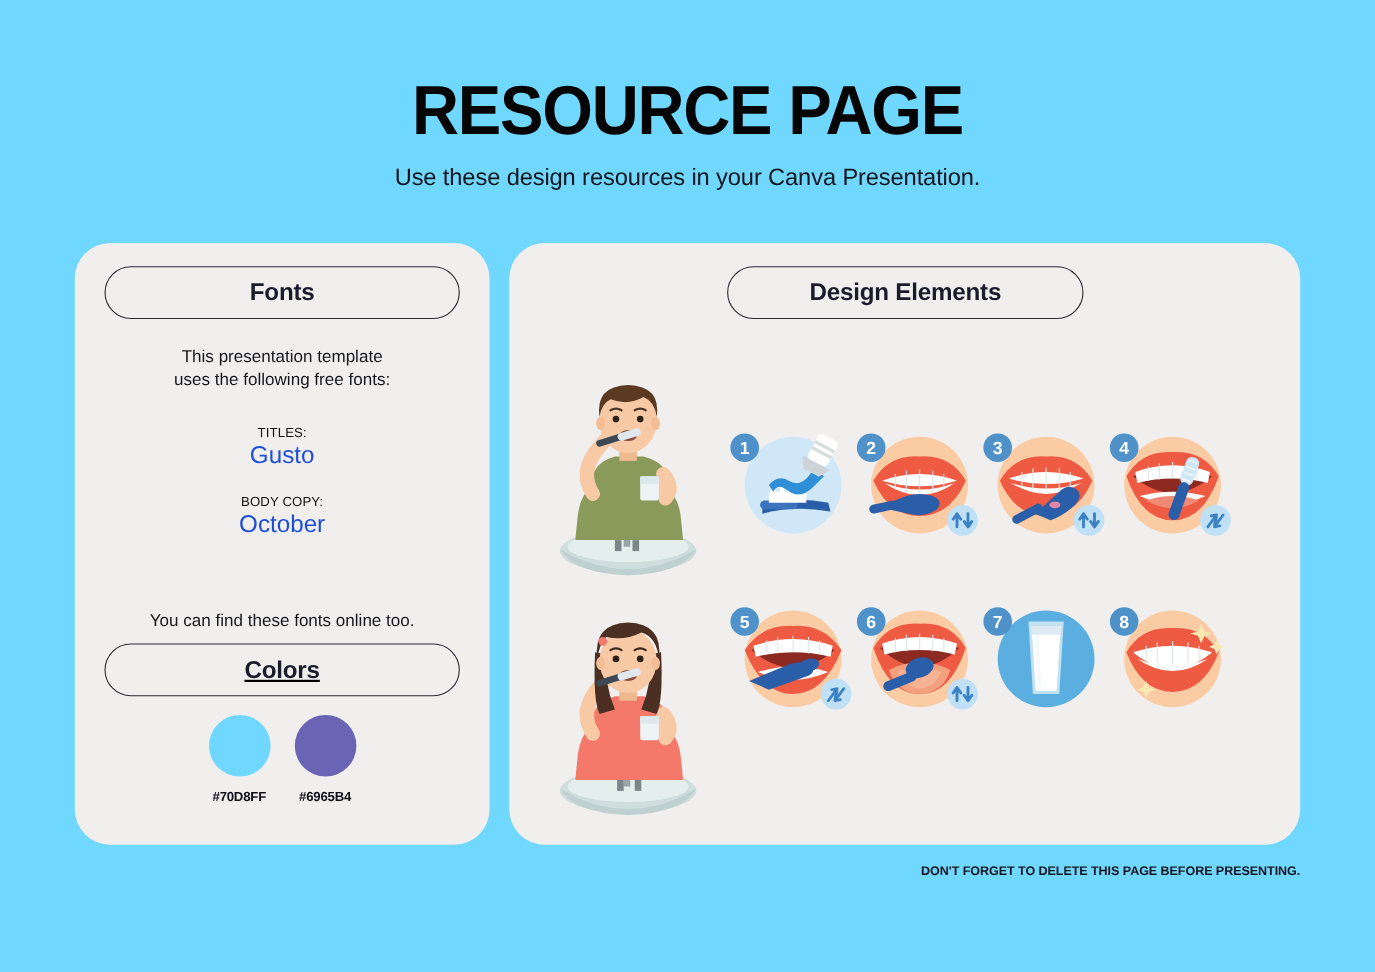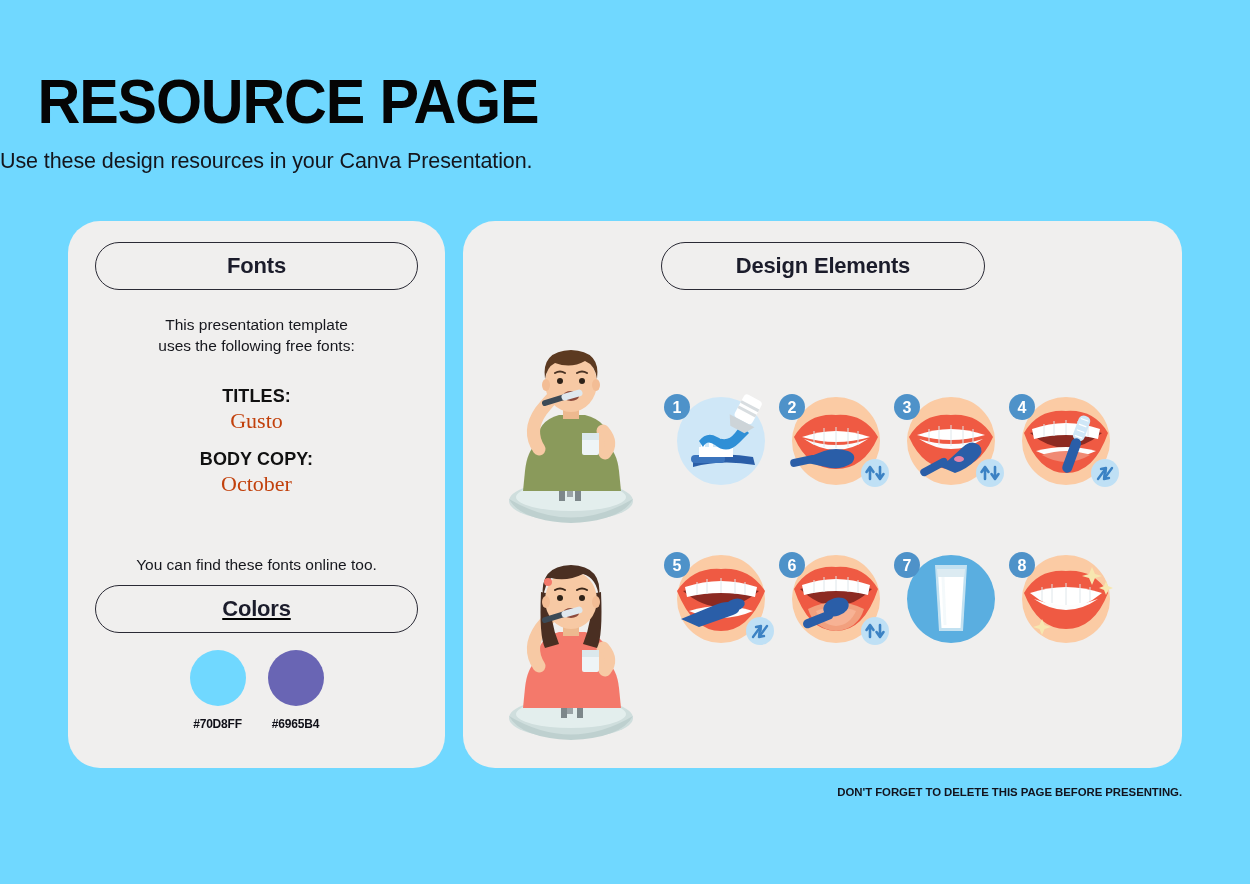--- a/index.html
+++ b/index.html
@@ -5,21 +5,21 @@
   * { box-sizing: border-box; margin: 0; padding: 0; }
   html, body {
     width: 1250px; height: 884px;
     background: #70d8ff;
     font-family: "Liberation Sans", sans-serif;
     overflow: hidden;
   }
   .page { position: relative; width: 1250px; height: 884px; }
 
   
-  .header { position: absolute; top: 68px; left: 0; width: 1250px; text-align: left; }
+  .header { position: absolute; top: 68px; left: 0; width: 1250px; text-align: center; }
   .title {
     font-family: "Liberation Sans", sans-serif;
     font-size: 63px; font-weight: 700; letter-spacing: -1.2px;
     color: #050505; line-height: 1.05;
     transform: scaleX(0.94); transform-origin: center;
   }
   .subtitle {
     margin-top: 15px;
     font-size: 21.5px; font-weight: 400; color: #14151c; letter-spacing: -0.1px;
   }
@@ -44,24 +44,24 @@
 
   
   .fonts-desc {
     position: absolute; left: 0; top: 94px; width: 377px; text-align: center;
     font-size: 15.5px; color: #16171d; line-height: 1.33;
   }
   .font-group { position: absolute; width: 377px; text-align: center; }
   .fg-titles { top: 165px; }
   .fg-body   { top: 228px; }
   .font-role {
-    font-size: 18px; font-weight: 700; color: #111; letter-spacing: 0.1px;
+    font-size: 12px; font-weight: 400; color: #111; letter-spacing: 0.1px;
   }
   .font-name {
-    font-size: 22px; font-weight: 400; color: #c2410c; line-height: 1.2; margin-top: 1px; font-family: Liberation Serif, serif;
+    font-size: 22px; font-weight: 400; color: #1d4ed8; line-height: 1.2; margin-top: 1px;
   }
   .fonts-note {
     position: absolute; left: 0; top: 311px; width: 377px; text-align: center;
     font-size: 15.5px; color: #16171d; margin-top: 24px;
   }
 
   
   .swatches {
     position: absolute; top: 429px; left: 0; width: 377px;
     display: flex; justify-content: center; gap: 22px;

